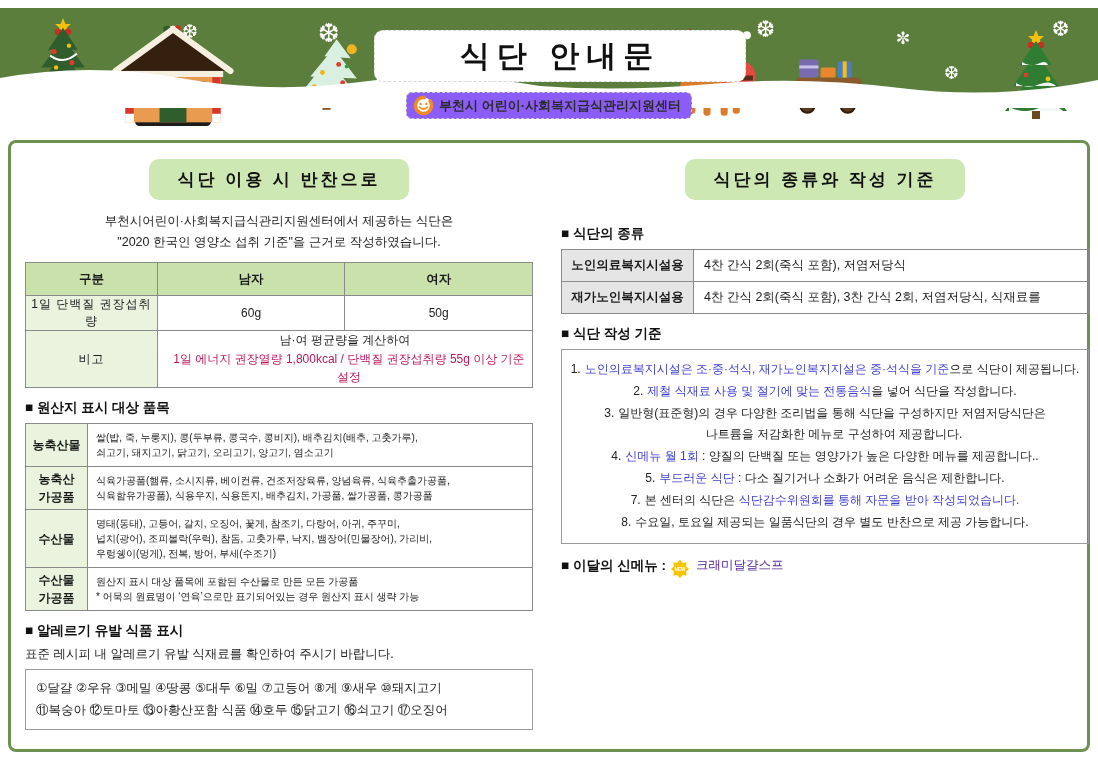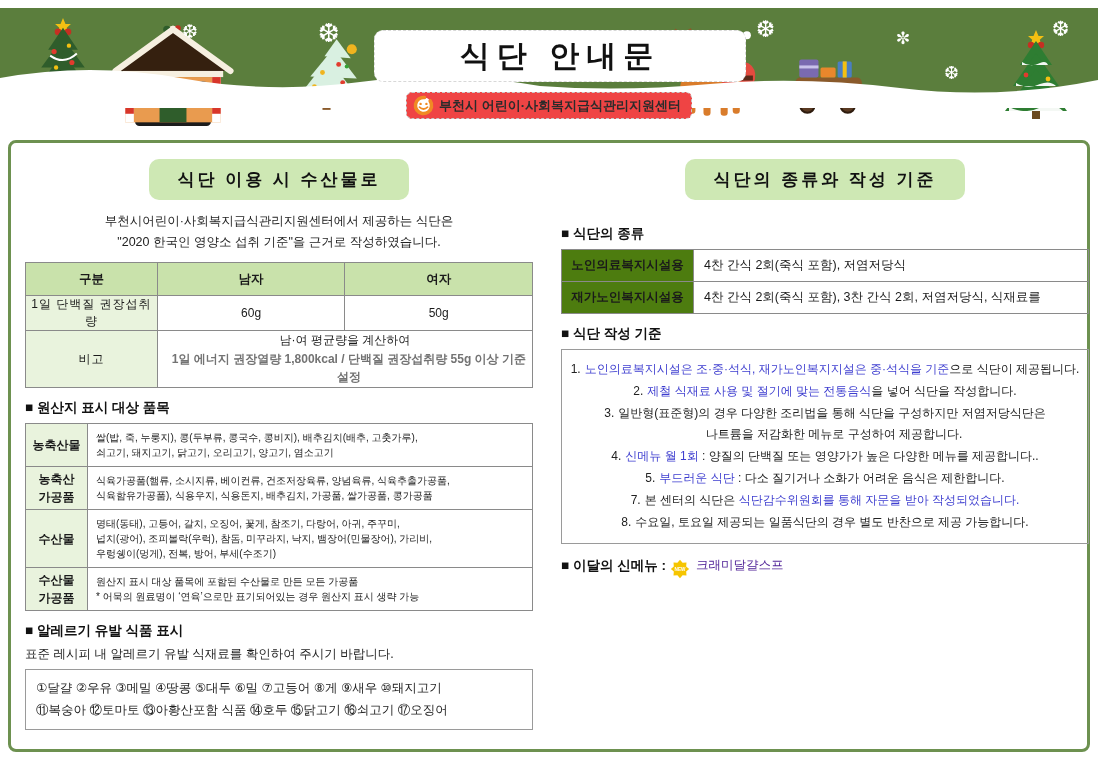--- a/index.html
+++ b/index.html
@@ -18,21 +18,21 @@
 
   .title-box {
     position:absolute; left:374px; top:22px; width:372px; height:52px;
     background:#ffffff; border-radius:9px; border:1px dashed #d8d8d8;
     display:flex; align-items:center; justify-content:center; z-index:5;
   }
   .title-box h1 { font-size:30px; font-weight:bold; letter-spacing:7px; color:#111; }
 
   .org-badge {
     position:absolute; left:50%; top:84px; transform:translateX(-50%);
-    background:#ef4444; border:1px dashed #c9c9c9; border-radius:6px;
+    background:#8b5cf6; border:1px dashed #c9c9c9; border-radius:6px;
     height:27px; padding:0 10px 0 6px; display:flex; align-items:center; gap:5px; z-index:6;
   }
   .org-badge .txt { font-size:13px; font-weight:bold; color:#2b2b2b; white-space:nowrap; }
 
   
   .content {
     position:absolute; left:8px; top:140px; width:1082px; height:612px;
     background:#ffffff; border:3px solid #6d9150; border-radius:8px;
   }
   .col-left  { position:absolute; left:14px;  top:16px; width:508px; }
@@ -45,33 +45,33 @@
 
   .intro { text-align:center; font-size:12.5px; line-height:1.65; margin:11px 0 10px; color:#222; }
 
   table.tbl { width:100%; border-collapse:collapse; }
   table.tbl th, table.tbl td { border:1px solid #8a8a8a; text-align:center; vertical-align:middle; }
   table.tbl th { background:#c9e2ab; font-size:12.5px; font-weight:bold; height:33px; }
   .nutrition td { font-size:12px; height:33px; }
   .nutrition td.lbl { background:#e9f3dd; letter-spacing:1px; }
   .nutrition tr.noterow td { height:44px; }
   .nutrition .note div { line-height:1.55; }
-  .nutrition .red { color:#737373; font-weight:bold;margin-left:8px; }
+  .nutrition .red { color:#be185d; font-weight:normal;margin-left:8px; }
 
   .sec-head { font-size:13.5px; font-weight:bold; margin:11px 0 6px; color:#111; }
 
   .origin td { font-size:10px; line-height:1.5; }
   .origin td.cat { background:#e9f3dd; font-weight:bold; width:62px; white-space:pre-line; font-size:12px; }
   .origin td.items { text-align:left; padding:6px 8px; white-space:pre-line; }
 
   .allergy-note { font-size:12.5px; margin:2px 0 6px; color:#222; }
   .allergy-box { border:1px solid #9a9a9a; padding:8px 10px; font-size:12.5px; line-height:1.72; color:#222; }
 
   .types td { font-size:12.5px; height:32px; }
-  .types td.lbl { background:#4d7c0f; font-weight:bold; width:132px; }
+  .types td.lbl { background:#e5e5e5; font-weight:bold; width:132px; }
   .types td.val { text-align:left; padding-left:10px; }
 
   .rules-box { border:1px solid #9a9a9a; padding:9px 8px 9px 8px; }
   .rule { font-size:12px; line-height:1.82; color:#222; padding-left:18px; text-indent:-18px; white-space:pre-line;text-align:center; }
   .rule .num { margin-right:4px; }
   .rule .blue { color:#3d3dcf; }
 
   .new-menu { display:flex; align-items:center; gap:4px; margin-top:12px; }
   .new-menu .lbl { font-size:13.5px; font-weight:bold; color:#111; }
   .new-menu .val { font-size:12.5px; color:#4c1d95; margin-left:2px; }
@@ -235,21 +235,21 @@
         <circle cx="16.6" cy="11" r="1.5" fill="#f08a24"></circle>
       <path d="M8,15 Q13,19.6 18,15" stroke="#f08a24" stroke-width="2.2" fill="none" stroke-linecap="round"></path>
     </svg>
     <span class="txt">부천시 어린이·사회복지급식관리지원센터</span>
   </div>
 </div>
 
 <div class="content">
 
   <div class="col-left">
-    <div class="pill">식단 이용 시 수산물로</div>
+    <div class="pill">식단 이용 시 반찬으로</div>
 
     <div class="intro">
       <div>부천시어린이·사회복지급식관리지원센터에서 제공하는 식단은</div>
       <div>"2020 한국인 영양소 섭취 기준"을 근거로 작성하였습니다.</div>
     </div>
 
     <table class="tbl nutrition">
       <tbody>
           <tr>
         <th style="width:26%">구분</th>
@@ -282,21 +282,21 @@
       </tr>
       <tr>
         <td class="cat">농축산
 가공품</td>
         <td class="items">식육가공품(햄류, 소시지류, 베이컨류, 건조저장육류, 양념육류, 식육추출가공품,
 식육함유가공품), 식용우지, 식용돈지, 배추김치, 가공품, 쌀가공품, 콩가공품</td>
       </tr>
       <tr>
         <td class="cat">수산물</td>
         <td class="items">명태(동태), 고등어, 갈치, 오징어, 꽃게, 참조기, 다랑어, 아귀, 주꾸미,
-넙치(광어), 조피볼락(우럭), 참돔, 미꾸라지, 낙지, 뱀장어(민물장어), 가리비,
+넙치(광어), 조피볼락(우럭), 참돔, 고춧가루, 낙지, 뱀장어(민물장어), 가리비,
 우렁쉥이(멍게), 전복, 방어, 부세(수조기)</td>
       </tr>
       <tr>
         <td class="cat">수산물
 가공품</td>
         <td class="items">원산지 표시 대상 품목에 포함된 수산물로 만든 모든 가공품
 * 어묵의 원료명이 ‘연육’으로만 표기되어있는 경우 원산지 표시 생략 가능</td>
       </tr>
     </tbody>
       </table>

